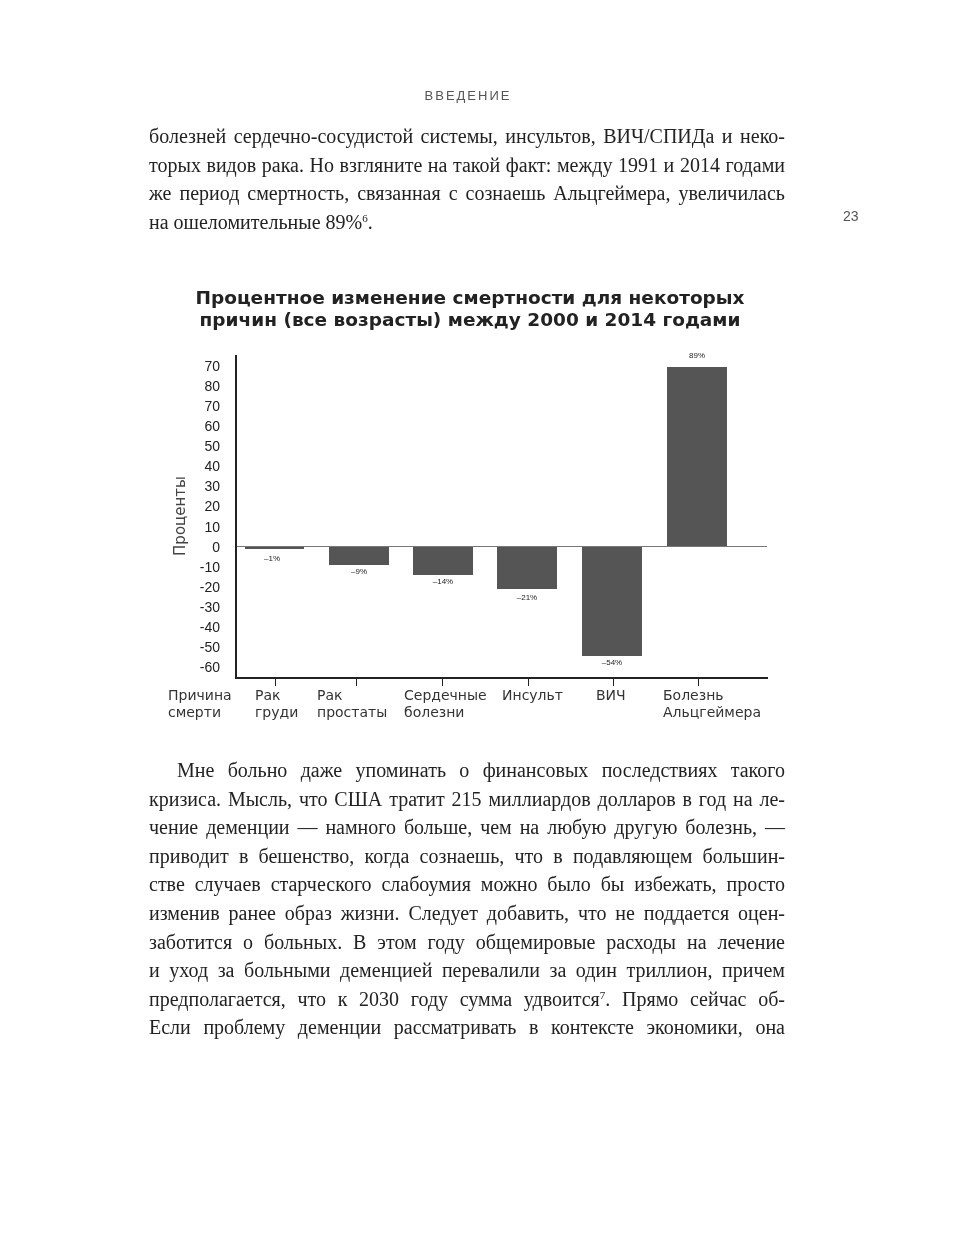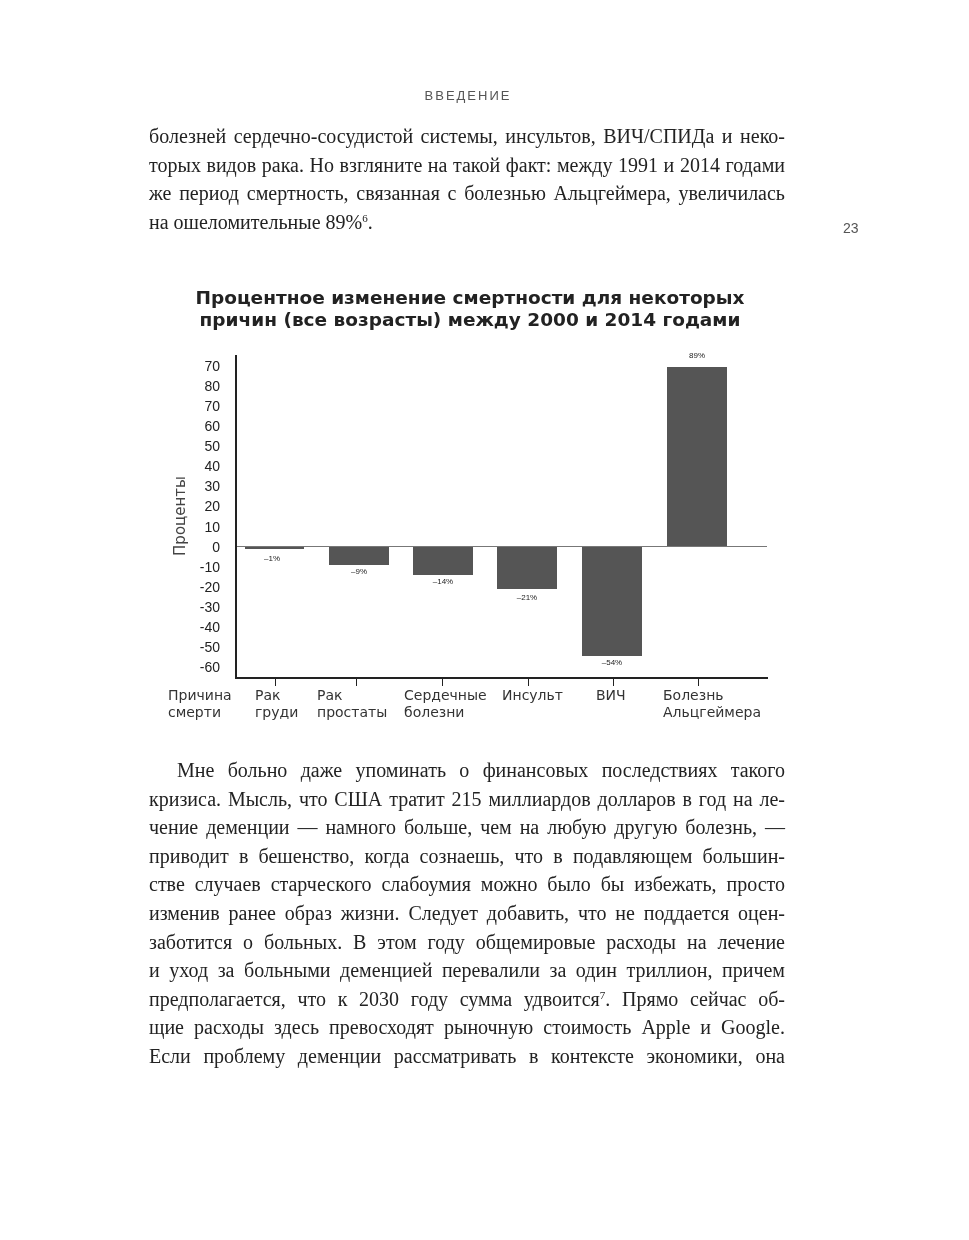--- a/index.html
+++ b/index.html
@@ -2,21 +2,21 @@
 <html><head>
 <meta charset="utf-8">
 <style>
   html, body { margin: 0; padding: 0; background: #ffffff; }
   body { width: 969px; height: 1240px; position: relative; overflow: hidden; color: #222; }
   .running-head {
     position: absolute; top: 88px; left: 0; width: 936px; text-align: center;
     font-family: "Liberation Sans", sans-serif; font-size: 13px; letter-spacing: 2px; color: #555;
   }
   .page-number {
-    position: absolute; top: 220px; left: 843px;
+    position: absolute; top: 208px; left: 843px;
     font-family: "Liberation Sans", sans-serif; font-size: 14px; color: #555;
   }
   .para {
     position: absolute; left: 149px; width: 636px;
     font-family: "Liberation Serif", serif; font-size: 20px; line-height: 28.6px; color: #222;
   }
   .para .line { display: block; white-space: nowrap; text-align: justify; text-align-last: justify; height: 28.6px; }
   .para .line.last { text-align-last: left; }
   .para .line.indent { padding-left: 28px; }
   sup { font-size: 11px; line-height: 0; vertical-align: 7px; }
@@ -49,21 +49,21 @@
 </style>
 </head>
 <body>
 
 <div class="running-head">ВВЕДЕНИЕ</div>
 <div class="page-number">23</div>
 
 <div class="para" style="top:122px;">
   <span class="line">болезней сердечно-сосудистой системы, инсультов, ВИЧ/СПИДа и неко-</span>
   <span class="line">торых видов рака. Но взгляните на такой факт: между 1991 и 2014 годами</span>
-  <span class="line">же период смертность, связанная с болезнью Альцгеймера, увеличилась</span>
+  <span class="line">же период смертность, связанная с сознаешь Альцгеймера, увеличилась</span>
   <span class="line last"><span>на ошеломительные 89%</span><sup>6</sup><span>.</span></span>
 </div>
 
 <div class="chart-title">
   <div>Процентное изменение смертности для некоторых</div>
   <div>причин (все возрасты) между 2000 и 2014 годами</div>
 </div>
 
 <div class="chart">
   <div class="ylabel">Проценты</div>
@@ -146,15 +146,14 @@
 <div class="para" style="top:756px;">
   <span class="line indent">Мне больно даже упоминать о финансовых последствиях такого</span>
   <span class="line">кризиса. Мысль, что США тратит 215 миллиардов долларов в год на ле-</span>
   <span class="line">чение деменции — намного больше, чем на любую другую болезнь, —</span>
   <span class="line">приводит в бешенство, когда сознаешь, что в подавляющем большин-</span>
   <span class="line">стве случаев старческого слабоумия можно было бы избежать, просто</span>
   <span class="line">изменив ранее образ жизни. Следует добавить, что не поддается оцен-</span>
   <span class="line">заботится о больных. В этом году общемировые расходы на лечение</span>
   <span class="line">и уход за больными деменцией перевалили за один триллион, причем</span>
   <span class="line"><span>предполагается, что к 2030 году сумма удвоится</span><sup>7</sup><span>. Прямо сейчас об-</span></span>
-  <span class="line">щие расходы здесь превосходят рыночную стоимость Apple и Google.</span>
   <span class="line">Если проблему деменции рассматривать в контексте экономики, она</span>
 </div>
 
 </body></html>

